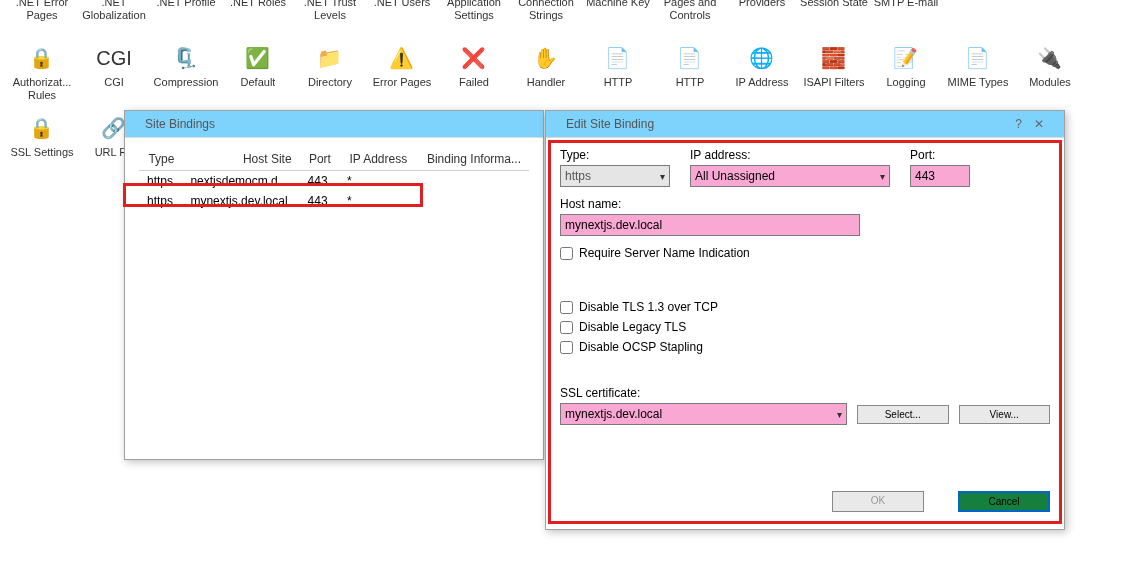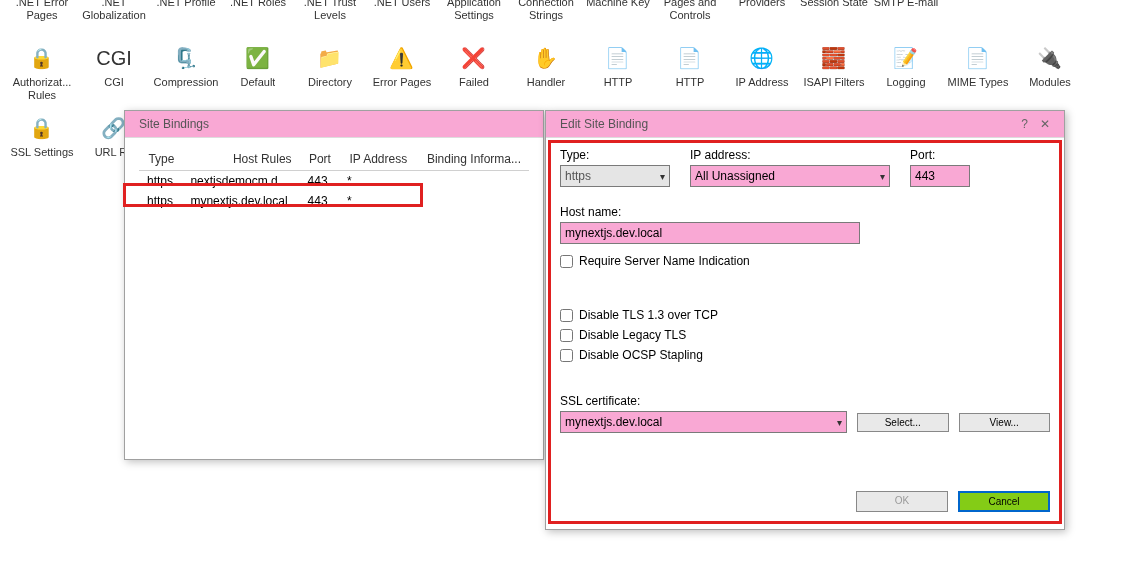--- a/index.html
+++ b/index.html
@@ -46,22 +46,22 @@
   .icon-label { height: 26px; overflow: hidden; }
 
   
   .dlg {
     position: absolute;
     background: #fff;
     border: 1px solid #a0a0a0;
     box-shadow: 2px 2px 8px rgba(0,0,0,0.25);
   }
   .dlg-title {
-    background: #f9a8d4;
-    padding: 6px 14px;
+    background: #7dd3fc;
+    padding: 6px 20px;
     font-size: 12px;
     color: #555;
     display: flex;
     align-items: center;
     justify-content: space-between;
     border-bottom: 1px solid #ddd;
   }
   .dlg-title .controls { display: flex; gap: 12px; color: #666; }
   .dlg-body { padding: 10px 14px; }
 
@@ -77,21 +77,21 @@
     padding: 3px 8px;
     font-size: 12px;
   }
   .bindings-table { border-collapse: collapse; width: 100%; }
   .hl-box {
     border: 3px solid #e02020;
     position: absolute;
   }
 
   
-  .field-row { display: flex; gap: 20px; margin-bottom: 18px; }
+  .field-row { display: flex; gap: 20px; margin-bottom: 10px; }
   .field-col { display: flex; flex-direction: column; }
   .field-label { color: #000; margin-bottom: 3px; font-size: 12px; }
   input[type=text], select, .fake-select {
     border: 1px solid #7a7a7a;
     padding: 2px 4px;
     font-family: inherit;
     font-size: 12px;
     background: #f9a8d4;
     height: 22px;
   }
@@ -109,21 +109,21 @@
   .btn {
     border: 1px solid #888;
     background: #e9e9e9;
     padding: 3px 20px;
     width: 92px;
     text-align: center;
     font-size: 10px;
     cursor: pointer;
   }
   .btn.disabled { color: #9a9a9a; cursor: default; }
-  .btn.primary { border: 2px solid #0066cc; background: #84cc16; }
+  .btn.primary { border: 2px solid #0066cc; background: #15803d; margin-left: 24px; }
   .btn-row { display: flex; gap: 10px; justify-content: flex-end; }
 
   .edit-hl { border: 3px solid #e02020; position: absolute; pointer-events: none; }
 
 </style>
 </head>
 <body>
 
 <div class="iconbar iconbar-row1" id="row1">
     <div class="icon-item">
@@ -256,21 +256,21 @@
 
 <div class="dlg" style="left:124px; top:110px; width:420px; height:350px;">
   <div class="dlg-title">
     <span>Site Bindings</span>
   </div>
   <div class="dlg-body" style="position:relative;">
     <table class="bindings-table">
       <thead>
           <tr id="bhdr">
             <th>Type</th>
-            <th>Host Rules</th>
+            <th>Host Site</th>
             <th>Port</th>
             <th>IP Address</th>
             <th>Binding Informa...</th>
           </tr>
         </thead>
       <tbody id="brows">
           <tr>
             <td>https</td>
             <td>nextjsdemocm.d...</td>
             <td>443</td>

